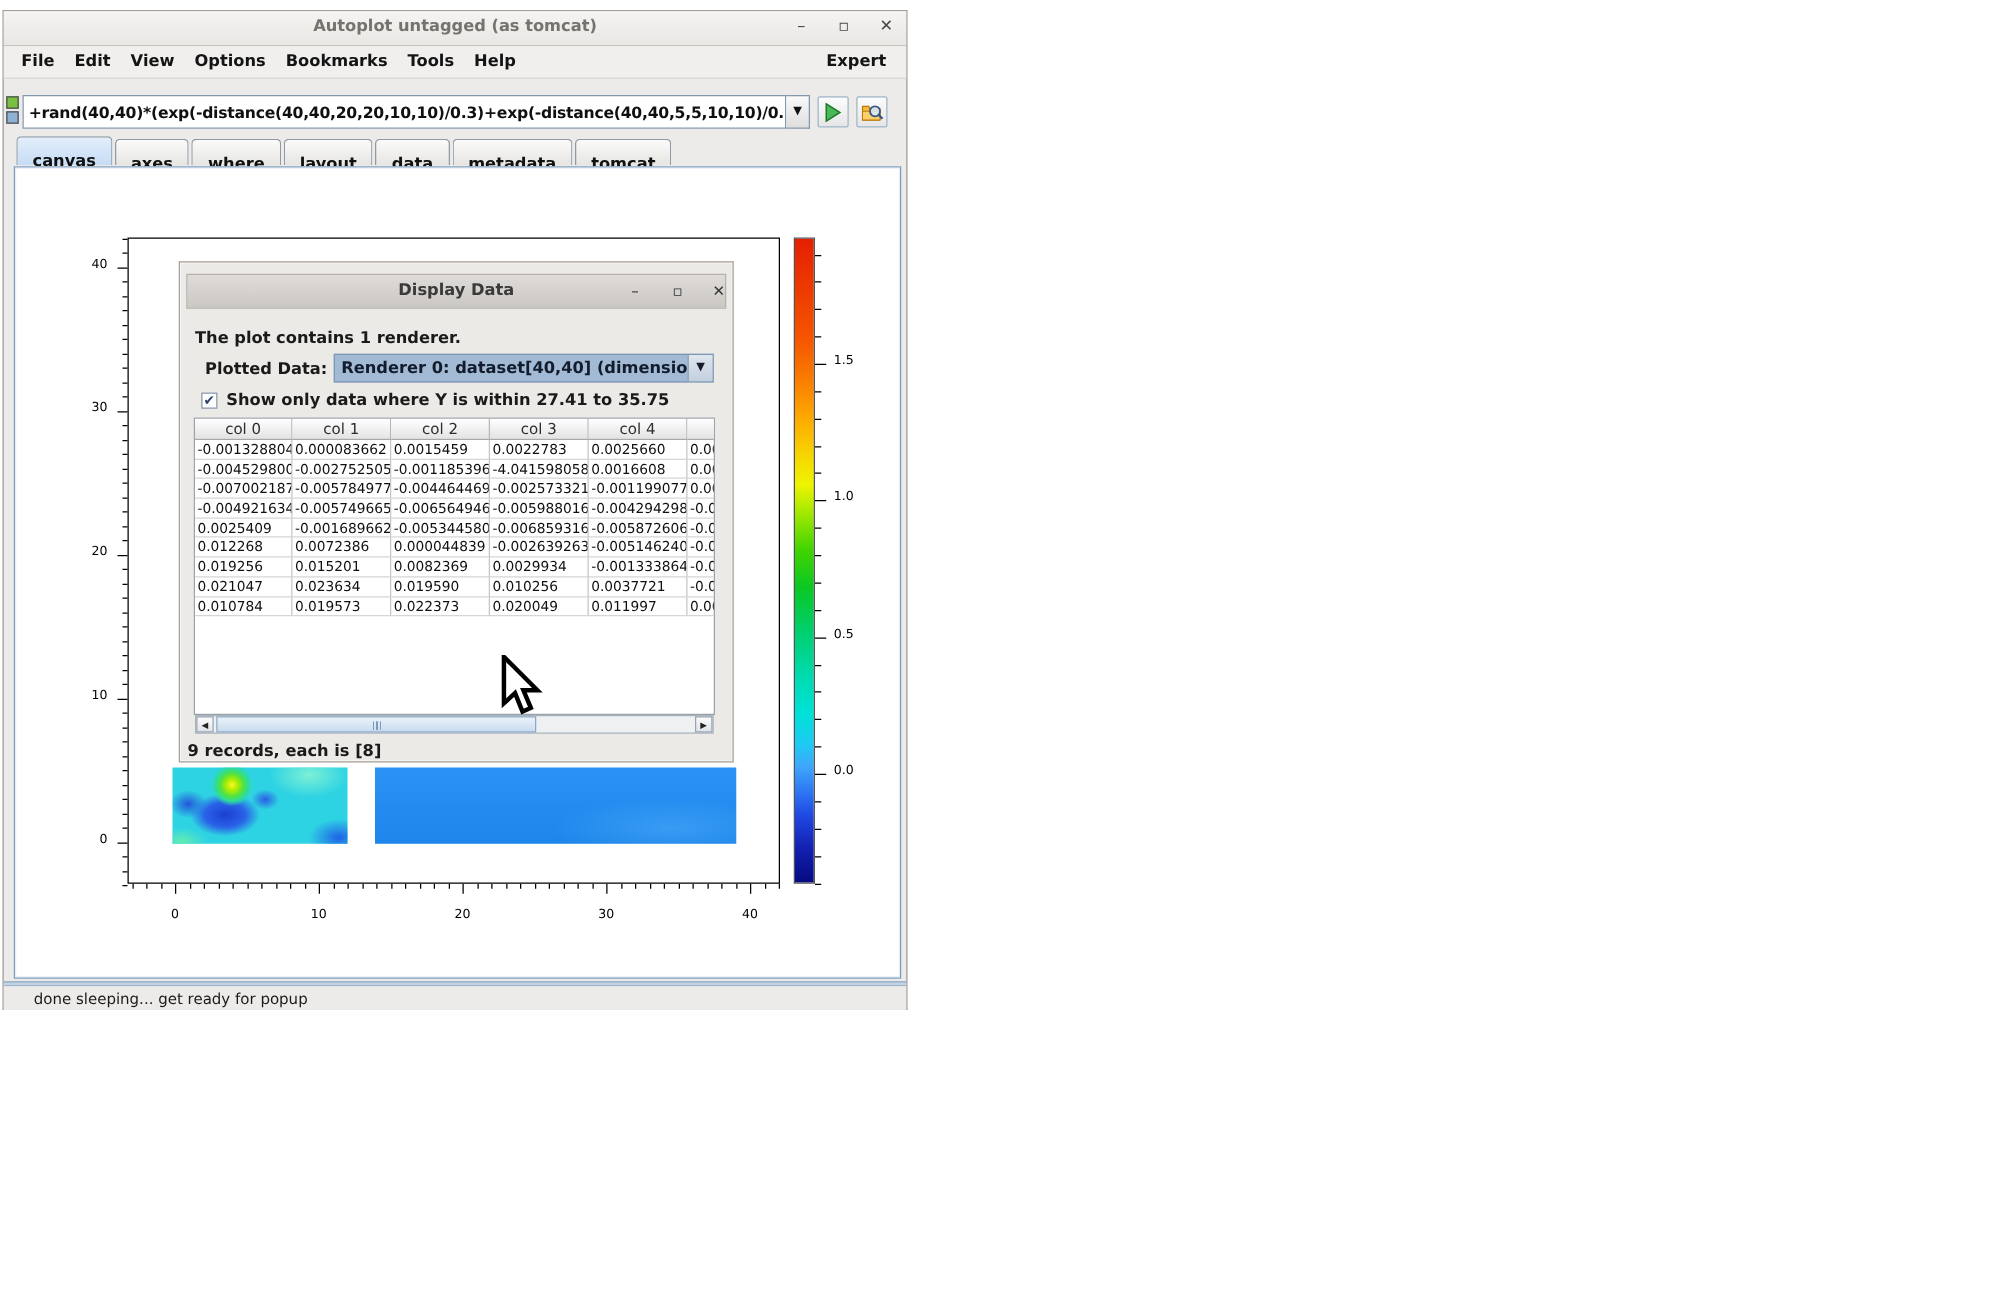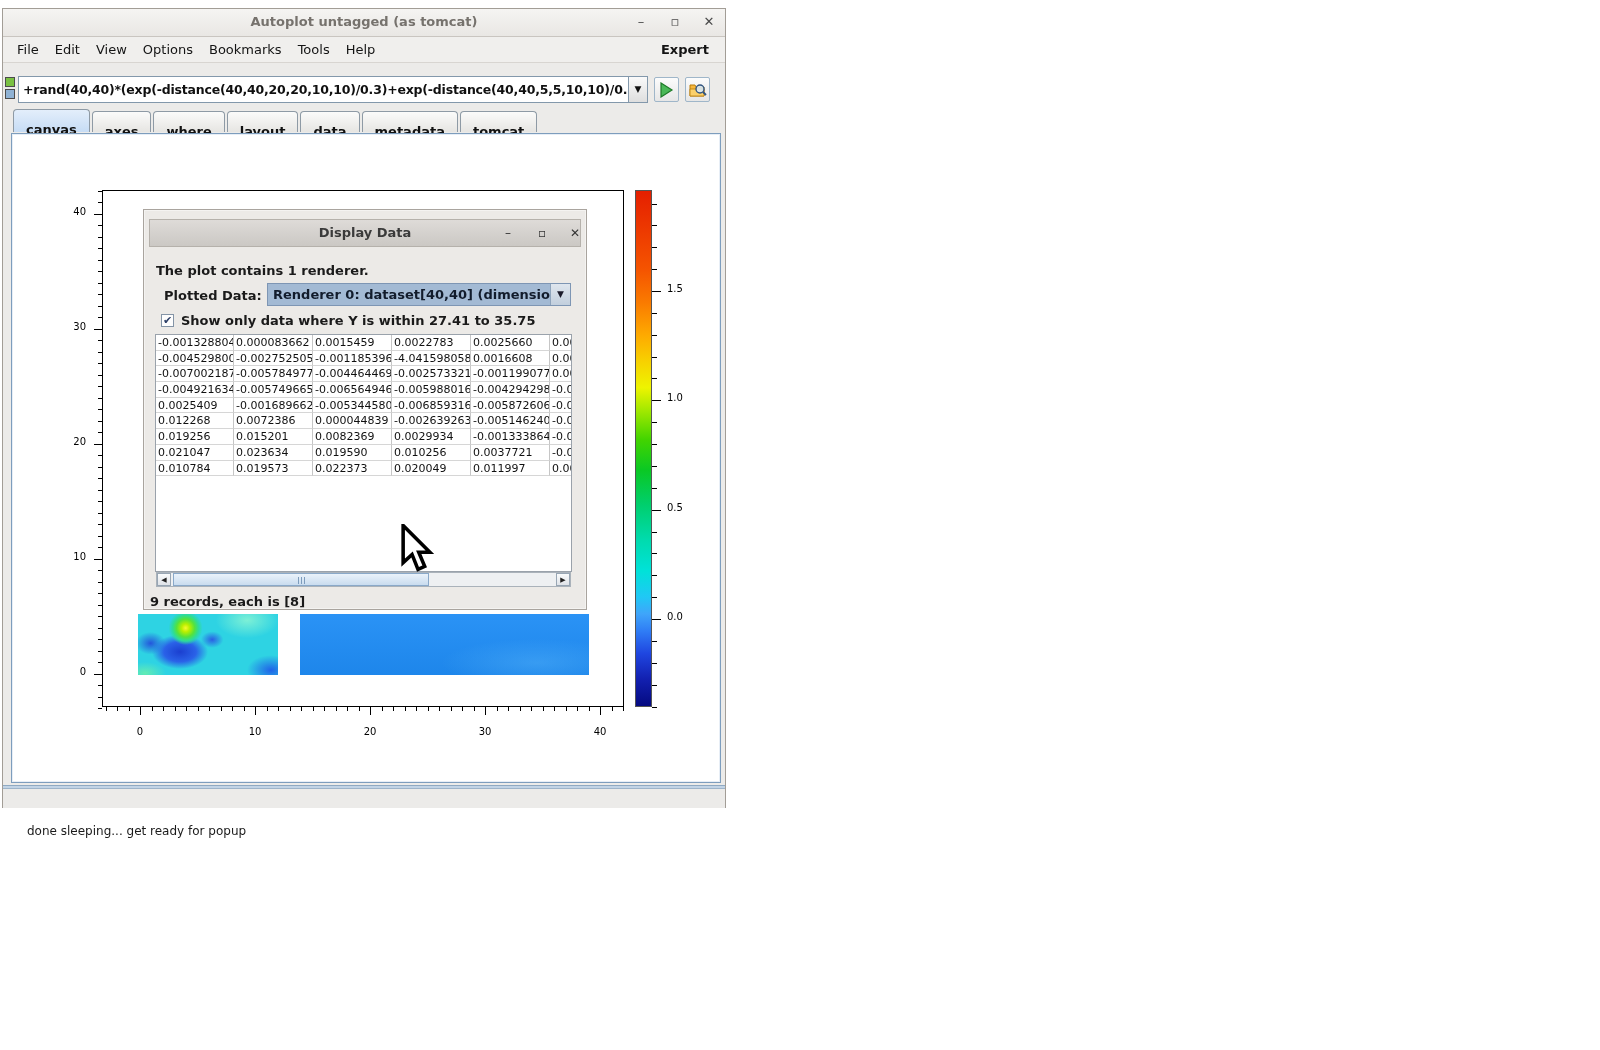--- a/index.html
+++ b/index.html
@@ -6,21 +6,21 @@
   *{box-sizing:border-box;}
   body{font-family:"DejaVu Sans","Liberation Sans",sans-serif;}
   .screen{position:relative;width:1600px;height:1050px;background:#ffffff;overflow:hidden;}
 
   
   .app-window{position:absolute;left:2px;top:8px;width:724px;height:800px;background:#ecebe9;border:1px solid #a29d96;}
   .title-bar{position:absolute;left:0;top:0;width:100%;height:28px;background:linear-gradient(#f5f4f2,#e9e7e4);border-bottom:1px solid #c9c5c0;}
   .title-text{position:absolute;left:0;right:0;top:5px;text-align:center;font-size:13px;font-weight:bold;color:#76726d;}
   .win-btn{position:absolute;top:3px;width:22px;height:20px;text-align:center;font-size:13px;color:#4a4a4a;line-height:20px;cursor:default;}
   .menu-bar{position:absolute;left:0;top:28px;width:100%;height:26px;background:#f0efed;border-bottom:1px solid #d8d5d1;display:flex;align-items:center;padding:0 6px;}
-  .menu-item{font-size:13px;font-weight:normal;color:#141414;padding:3px 8px;}
+  .menu-item{font-size:13px;font-weight:bold;color:#141414;padding:3px 8px;}
   .menu-right{margin-left:auto;font-size:13px;font-weight:bold;color:#141414;padding:3px 10px;}
 
   
   .uri-square{position:absolute;width:10px;height:10px;border:1px solid #4c4c4c;}
   .uri-field{position:absolute;left:15px;top:67px;width:611px;height:27px;background:#ffffff;border:1px solid #8398ab;font-size:12.5px;font-weight:bold;color:#101010;letter-spacing:-0.2px;line-height:25px;padding:0 4px;white-space:nowrap;overflow:hidden;}
   .uri-drop{position:absolute;left:626px;top:67px;width:19px;height:27px;background:linear-gradient(#fafafa,#dedede);border:1px solid #8398ab;border-left:none;text-align:center;line-height:25px;font-size:9px;color:#111;}
   .tool-btn{position:absolute;top:68px;width:25px;height:25px;background:linear-gradient(#fcfcfc,#e6e6e6);border:1px solid #9fb6c9;border-radius:2px;display:flex;align-items:center;justify-content:center;}
 
   
   .tab-row{position:absolute;left:10px;top:100px;height:23px;display:flex;align-items:flex-end;gap:2px;}
@@ -52,21 +52,21 @@
       #2ed3e3;}
   .heat-right{position:absolute;left:288px;top:480px;width:289px;height:61px;
     background:
       radial-gradient(ellipse 120px 30px at 82% 80%, rgba(110,200,255,0.30) 0%, rgba(110,200,255,0) 80%),
       linear-gradient(180deg, rgba(255,255,255,0.05), rgba(0,0,40,0.05)),
       #1f8df5;}
 
   
   .status-divider{position:absolute;left:0px;top:776px;width:722px;height:4px;background:#c2d4e6;border-top:1px solid #8fa9c2;border-bottom:1px solid #9db4ca;}
   .status-bar{position:absolute;left:0px;top:780px;width:722px;height:19px;background:#ecebe9;}
-  .status-text{position:absolute;left:24px;top:3px;font-size:12px;color:#1a1a1a;margin-top:32px;}
+  .status-text{position:absolute;left:24px;top:3px;font-size:12px;color:#1a1a1a;}
 
   
   .dialog{position:absolute;left:143px;top:209px;width:444px;height:401px;background:#eceae7;border:1px solid #a9a49e;box-shadow:0 0 0 1px #f4f3f1 inset;z-index:40;}
   .dialog-title-bar{position:absolute;left:5px;top:9px;width:432px;height:28px;background:linear-gradient(#dedbd8,#cbc8c4);border:1px solid #b5b1ab;}
   .dialog-title{position:absolute;left:0;right:0;top:5px;text-align:center;font-size:13px;font-weight:bold;color:#3a3a3a;}
   .dlg-btn{position:absolute;top:4px;width:20px;height:19px;text-align:center;line-height:19px;font-size:12px;color:#333;}
   .dlg-text{position:absolute;font-size:13px;font-weight:bold;color:#1a1a1a;white-space:nowrap;}
   .combo{position:absolute;left:123px;top:73px;width:304px;height:23px;background:#a3bad4;border:1px solid #7e96b4;display:flex;align-items:center;}
   .combo-text{flex:1;font-size:13px;font-weight:bold;color:#121c2c;padding:0 5px;white-space:nowrap;overflow:hidden;}
   .combo-arrow{width:20px;height:21px;background:linear-gradient(#dfe6ee,#c2cfdd);border-left:1px solid #8ea4bc;text-align:center;line-height:21px;font-size:9px;color:#1a1a2a;}
@@ -304,20 +304,28 @@
 
     <div class="combo">
       <div class="combo-text">Renderer 0: dataset[40,40] (dimension...</div>
       <div class="combo-arrow">▼</div>
     </div>
 
     <div class="checkbox">✔</div>
     <div class="dlg-text" style="left:37px;top:103px;">Show only data where Y is within 27.41 to 35.75</div>
 
     <div class="data-table" id="data-table">
+        <div class="tr head">
+          <div class="th" style="width: 78px;">col 0</div>
+          <div class="th" style="width: 79px;">col 1</div>
+          <div class="th" style="width: 79px;">col 2</div>
+          <div class="th" style="width: 79px;">col 3</div>
+          <div class="th" style="width: 79px;">col 4</div>
+          <div class="th" style="width: 60px;"></div>
+        </div>
         <div class="tr">
           <div class="td" style="width: 78px;">-0.001328804...</div>
           <div class="td" style="width: 79px;">0.000083662</div>
           <div class="td" style="width: 79px;">0.0015459</div>
           <div class="td" style="width: 79px;">0.0022783</div>
           <div class="td" style="width: 79px;">0.0025660</div>
           <div class="td" style="width: 60px;">0.00</div>
         </div>
         <div class="tr">
           <div class="td" style="width: 78px;">-0.004529800...</div>

